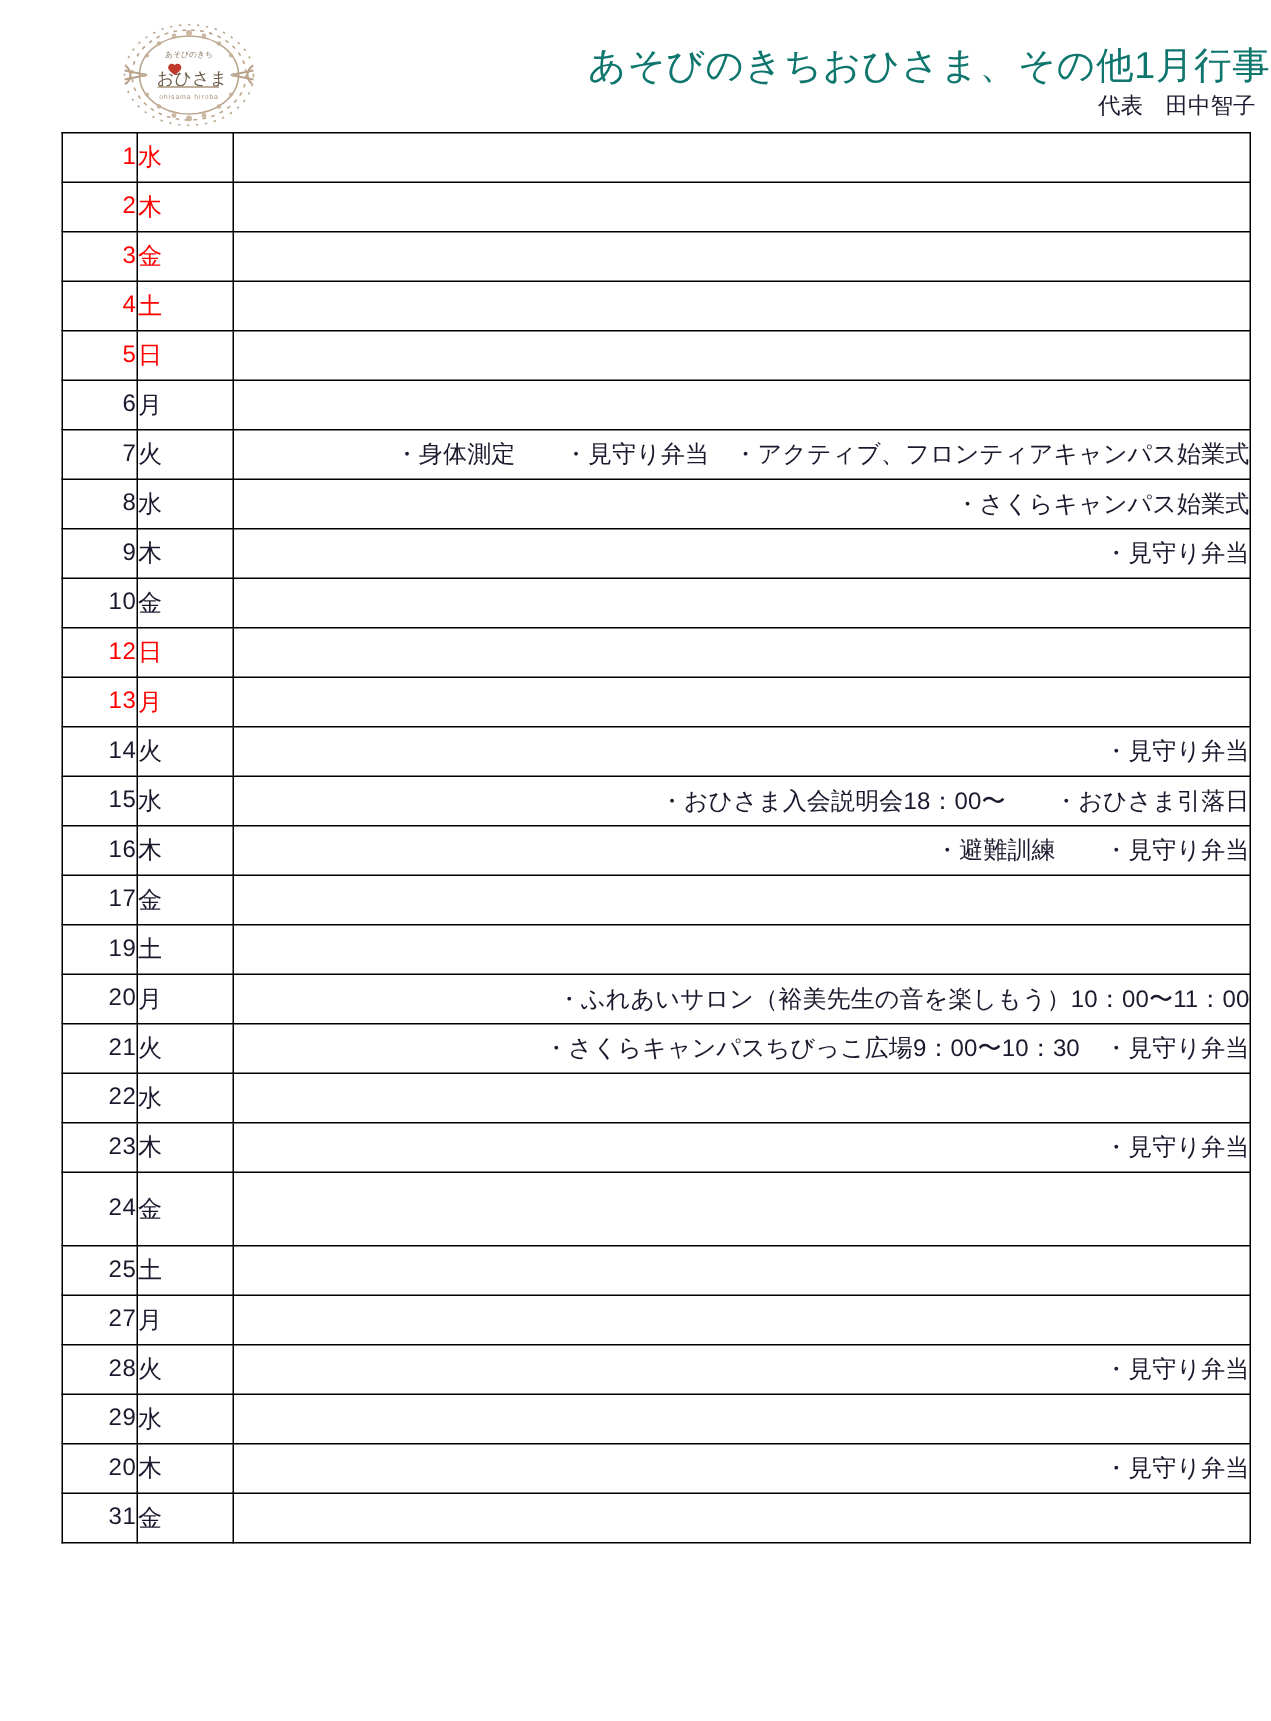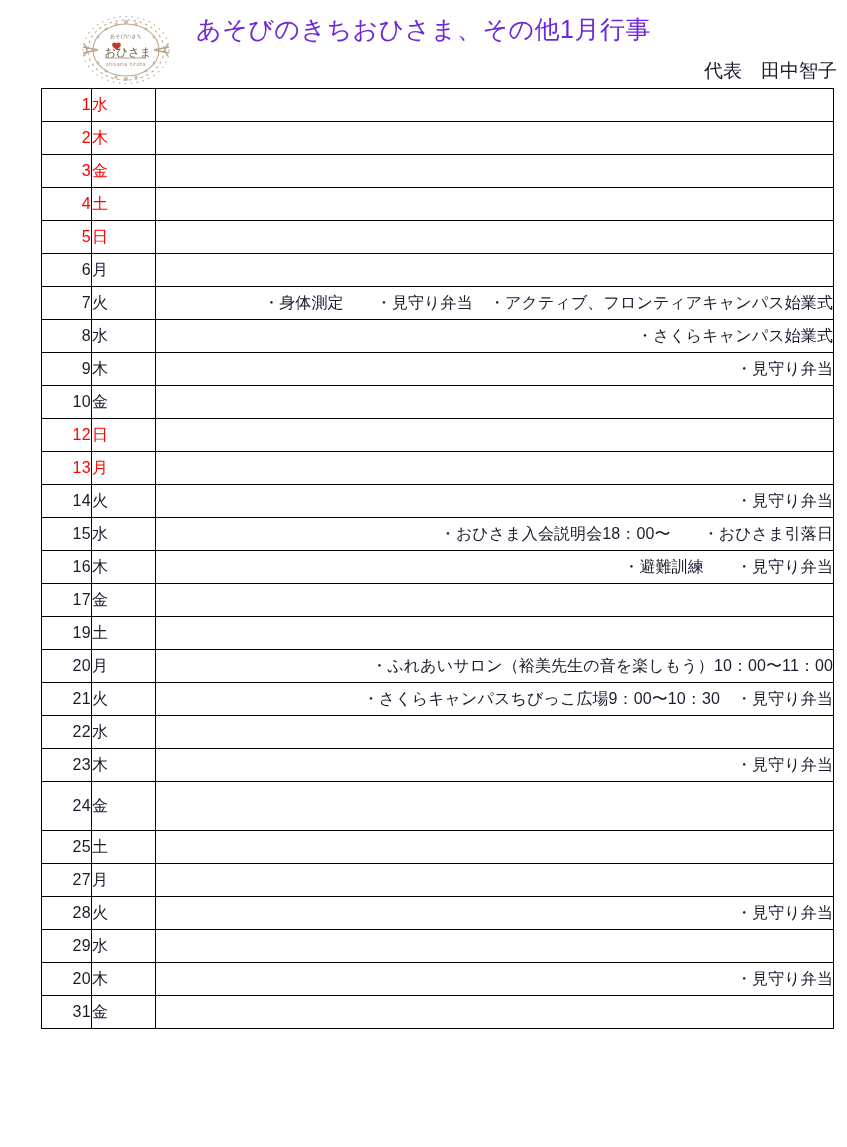--- a/index.html
+++ b/index.html
@@ -35,35 +35,35 @@
     top: 14px;
     width: 104px;
     height: 72px;
   }
   .logo svg { display: block; }
 
   .doc-title {
     position: absolute;
     left: 0;
     right: 0;
-    top: 13px;
-    text-align: center;
+    top: 28px;
+    text-align: right;
     font-size: 25px;
     line-height: 32px;
     letter-spacing: 0.5px;
     font-weight: 400;
-    color: #6d28d9;
+    color: #0f766e;
     white-space: nowrap;
   }
 
   .representative {
     position: absolute;
     right: 10px;
     top: 60px;
-    font-size: 19px;
+    font-size: 15px;
     line-height: 22px;
     color: #1a1a2e;
     white-space: nowrap;
   }
 
   
   .cal-wrap {
     position: absolute;
     left: 41px;
     top: 88px;

